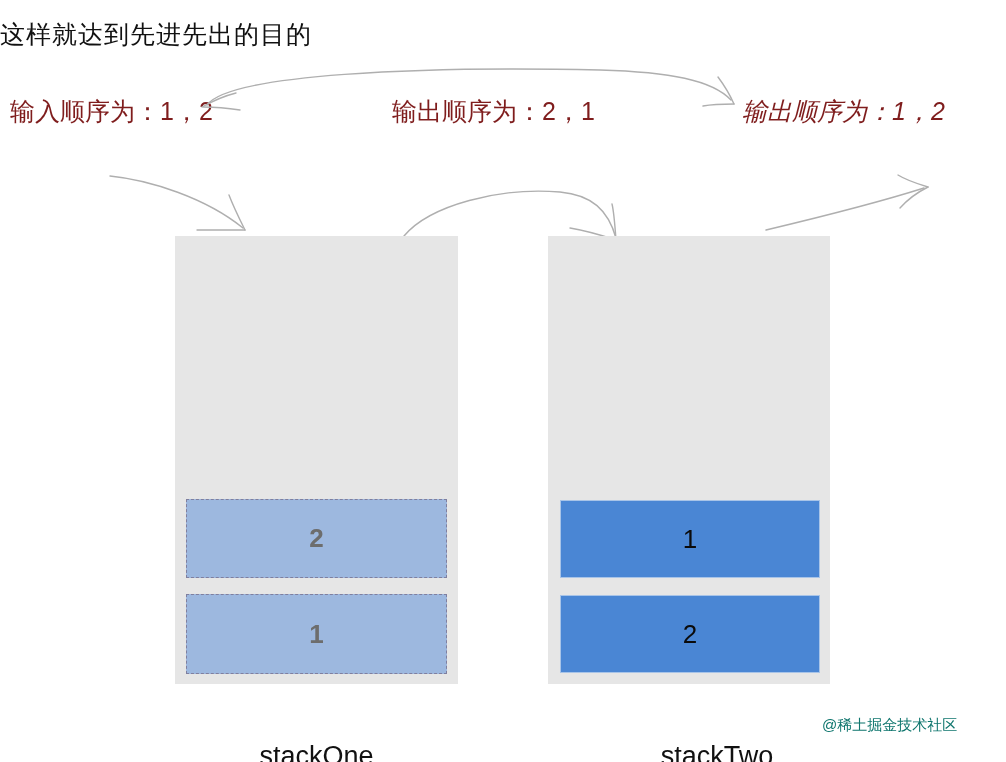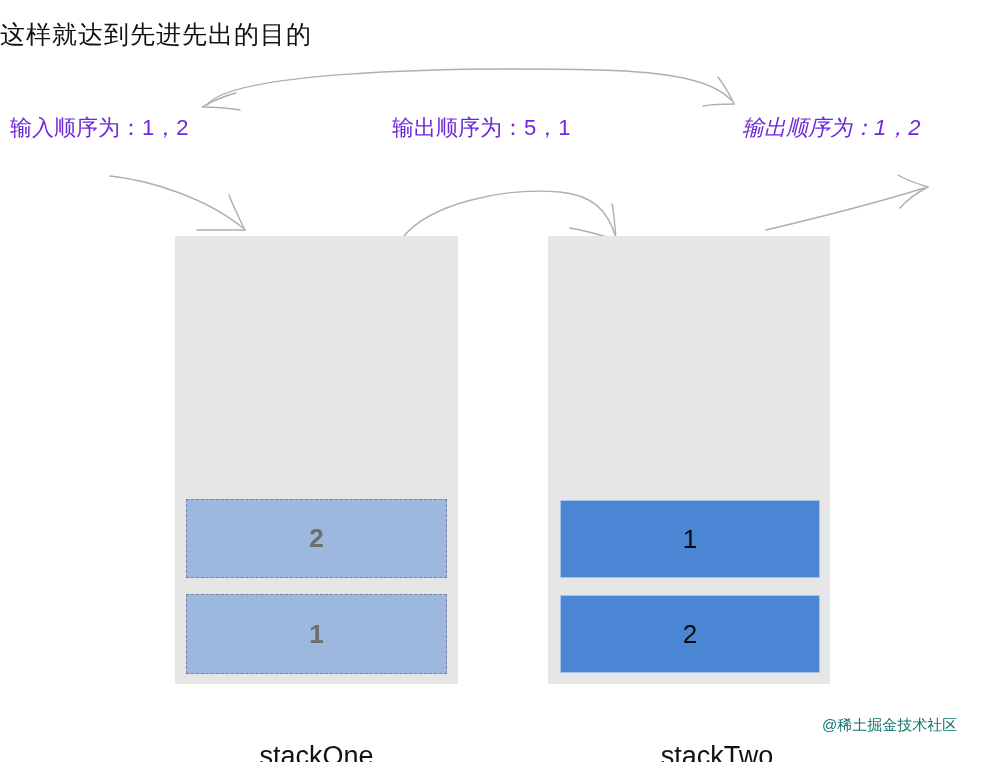--- a/index.html
+++ b/index.html
@@ -25,23 +25,23 @@
     text-align: left;
     font-size: 25px;
     letter-spacing: 1px;
     color: #111111;
     white-space: nowrap;
   }
 
   
   .caption {
     position: absolute;
-    top: 113px;
-    font-size: 22px;
-    color: #6d28d9;
+    top: 95px;
+    font-size: 25px;
+    color: #7f1d1d;
     white-space: nowrap;
   }
   .caption-input  { left: 10px;  }
   .caption-mid    { left: 392px; }
   .caption-right  { left: 742px; font-style: italic; }
 
   
   .arrows {
     position: absolute;
     left: 0;
@@ -117,21 +117,21 @@
     white-space: nowrap;
   }
 </style>
 </head>
 <body>
 
 <div class="title">这样就达到先进先出的目的</div>
 
 <div class="caption caption-input">输入顺序为：1，2</div>
 
-<div class="caption caption-mid">输出顺序为：5，1</div>
+<div class="caption caption-mid">输出顺序为：2，1</div>
 
 <div class="caption caption-right">输出顺序为：1，2</div>
 
 <svg class="arrows" viewBox="0 0 1006 762">
 
   <g fill="none" stroke="#AFAFAF" stroke-width="1.4" stroke-linecap="round" stroke-linejoin="round">
     <path d="M 207 105 C 230 74, 420 66, 600 70 C 670 72, 712 80, 731 100"></path>
     <path d="M 202 107 C 211 102, 224 96, 236 93"></path>
     <path d="M 203 107 C 213 107, 227 108, 240 110"></path>
     <path d="M 734 104 C 730 95, 724 85, 718 77"></path>

